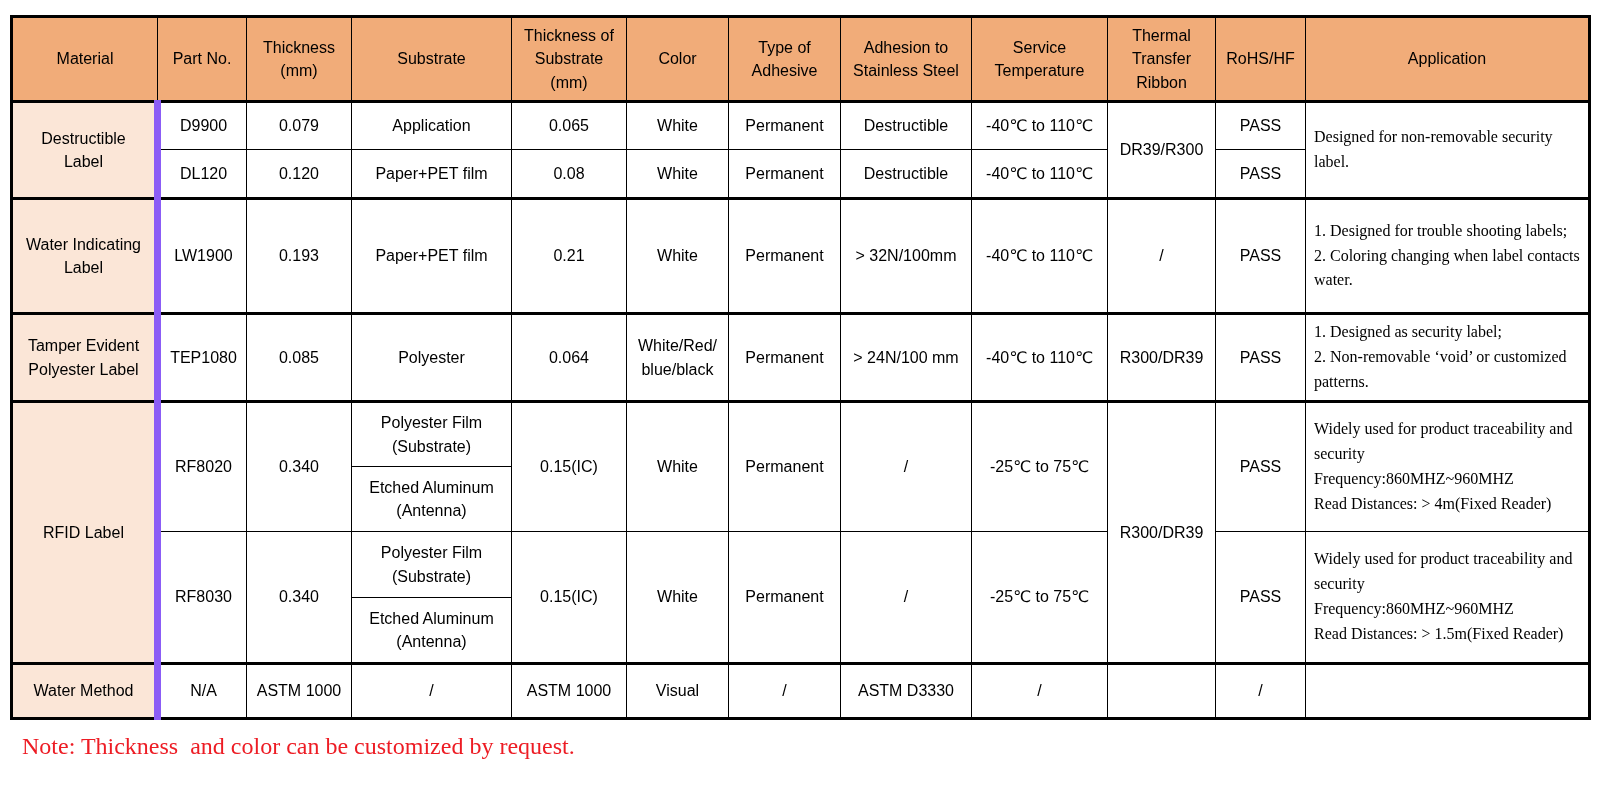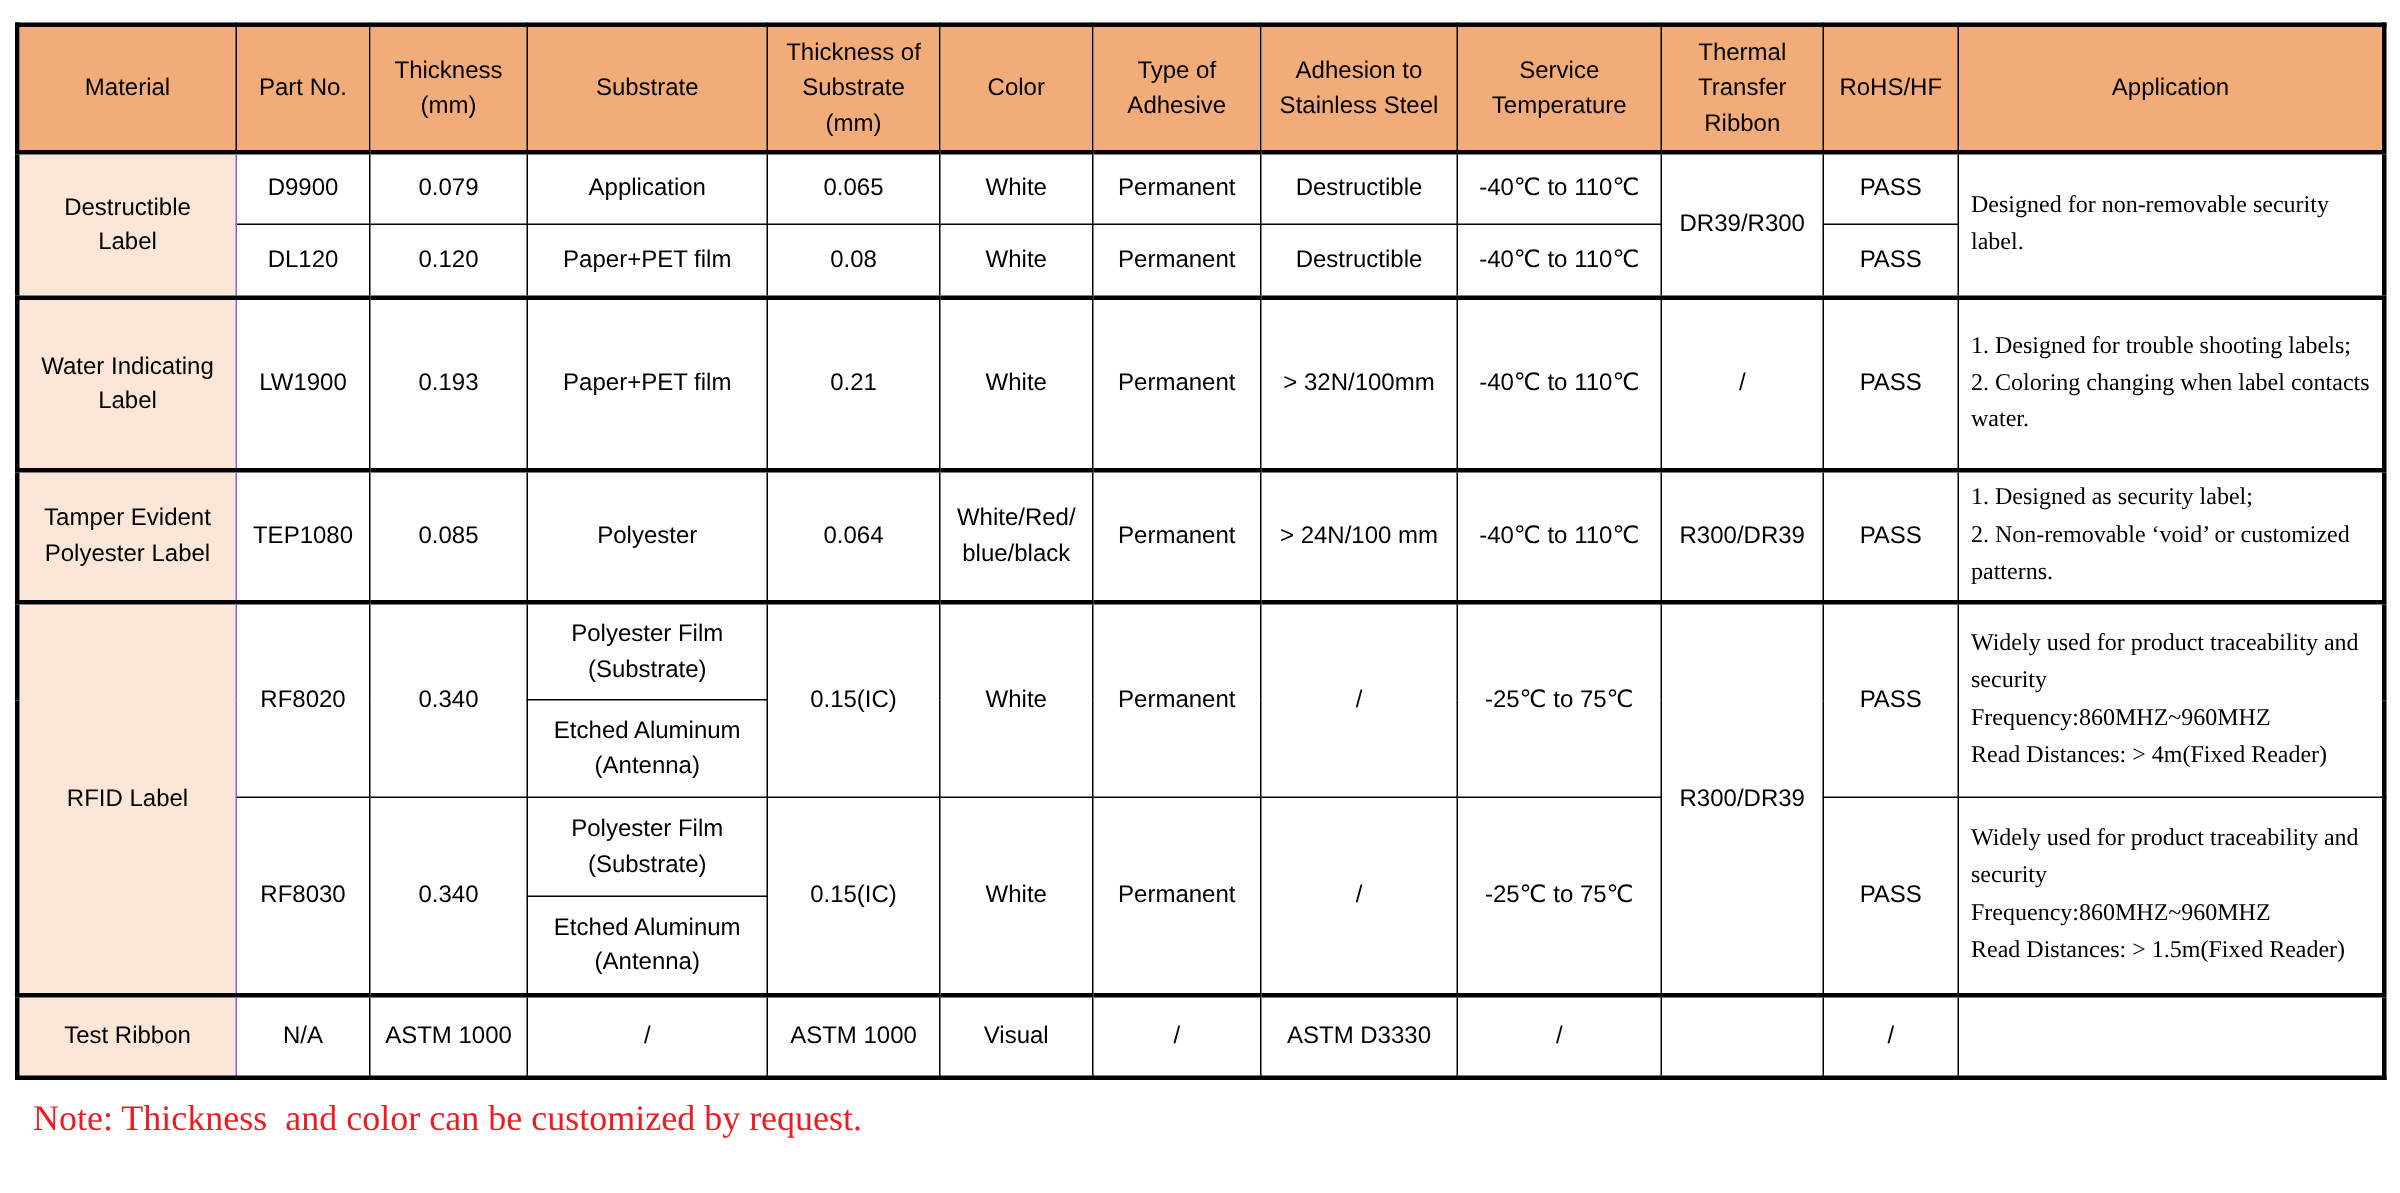--- a/index.html
+++ b/index.html
@@ -18,21 +18,21 @@
   }
   td,th{
     border:1.5px solid #000;
     text-align:center;vertical-align:middle;
     padding:2px 5px;
     font-weight:normal;
     overflow:hidden;
     word-wrap:break-word;
   }
   tr.hdr th{background:#f1ac79;border-bottom:3px solid #000;}
-  td.mat{background:#fbe6d7;border-right:1px solid #8b5cf6;padding:2px 8px;}
+  td.mat{background:#fbe6d7;border-right:7px solid #8b5cf6;padding:2px 8px;}
   tr.gs td{border-top:3px solid #000;}
   td.app{text-align:left;padding:3px 8px;line-height:1.55;font-family:Liberation Serif, serif;}
   tr.h-hdr{height:85px;}
   tr.h-r1{height:48px;}
   tr.h-r2{height:49px;}
   tr.h-water{height:115px;}
   tr.h-tamper{height:88px;}
   tr.h-sub{height:65px;}
   tr.h-sub2{height:66px;}
   tr.h-test{height:55px;}
@@ -181,21 +181,21 @@
       <div>Widely used for product traceability and security</div>
       <div>Frequency:860MHZ~960MHZ</div>
       <div>Read Distances: &gt; 1.5m(Fixed Reader)</div>
     </td>
   </tr>
   <tr class="h-sub2">
     <td>Etched Aluminum (Antenna)</td>
   </tr>
 
   <tr class="gs h-test">
-    <td class="mat">Test Ribbon</td>
+    <td class="mat">Water Method</td>
     <td>N/A</td>
     <td>ASTM 1000</td>
     <td>/</td>
     <td>ASTM 1000</td>
     <td>Visual</td>
     <td>/</td>
     <td>ASTM D3330</td>
     <td>/</td>
     <td></td>
     <td>/</td>

